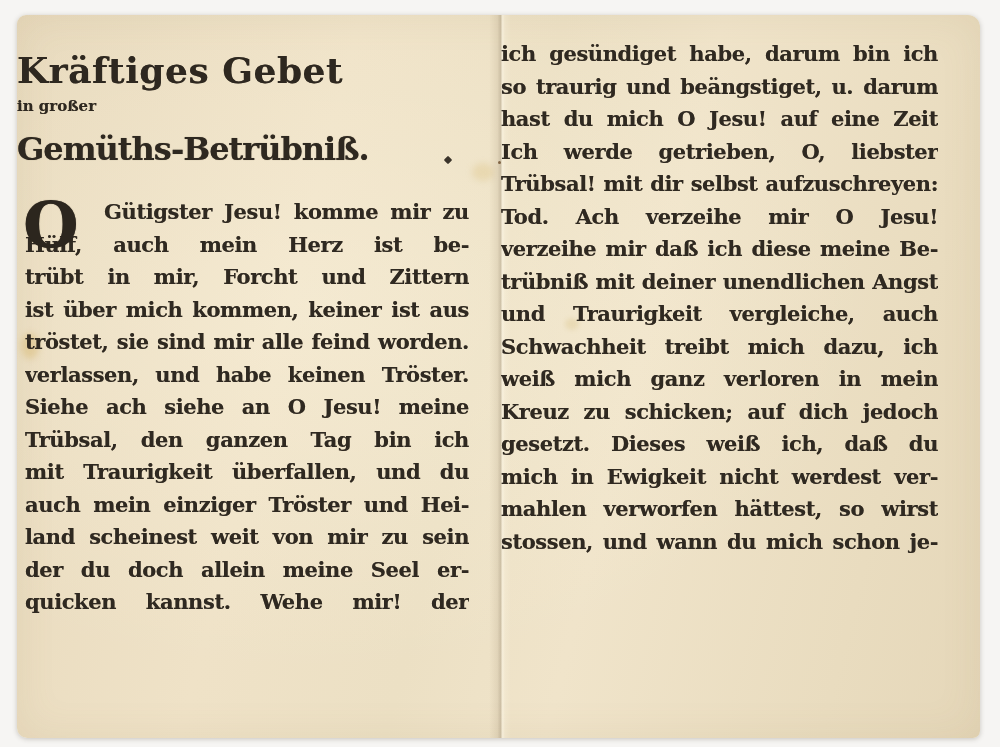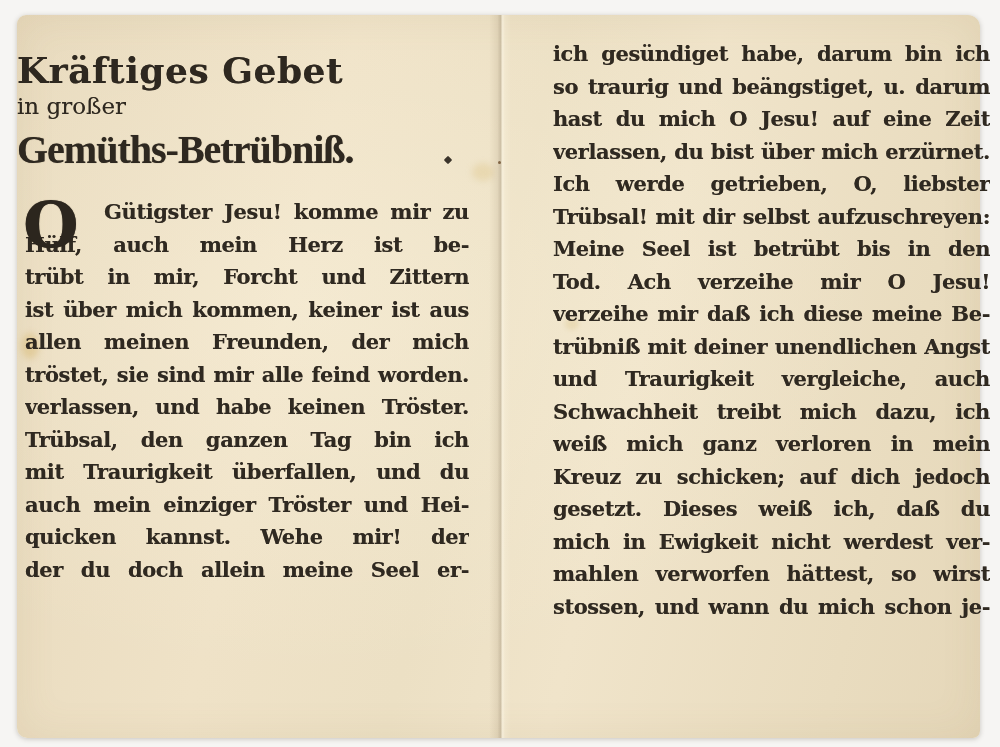--- a/index.html
+++ b/index.html
@@ -73,32 +73,31 @@
     color: #2e2820;
   }
   .title-line-1 {
     font-size: 36px;
     font-weight: bold;
     line-height: 44px;
     letter-spacing: 0.5px;
     text-shadow: 0 0 0.6px rgba(45,35,22,0.6);
   }
   .title-line-2 {
-    font-size: 23px;
-    font-weight: normal;
+    font-size: 15px;
+    font-weight: bold;
     line-height: 29px;
     text-shadow: 0 0 0.4px rgba(45,35,22,0.5);
   }
   .title-line-3 {
-    font-size: 40px;
+    font-size: 32px;
     font-weight: bold;
     line-height: 57px;
     letter-spacing: -1px;
     text-shadow: 0 0 0.7px rgba(45,35,22,0.65);
-    font-family: Liberation Serif, serif;
   }
   .body-left {
     position: absolute;
     left: 8px;
     top: 181px;
     width: 444px;
   }
   .drop-cap {
     position: absolute;
     left: -2px;
@@ -110,21 +109,21 @@
     text-shadow: 0 0 0.8px rgba(45,35,22,0.7);
   }
   .body-left .line:nth-of-type(1),
   .body-left .line:nth-of-type(2) {
     margin-left: 79px;
   }
 
   
   .body-right {
     position: absolute;
-    left: 536px;
+    left: 484px;
     top: 23px;
     width: 437px;
   }
 
   
   .stain-1 {
     position: absolute;
     left: 4px;
     top: 318px;
     width: 18px;
@@ -195,58 +194,57 @@
       <div class="drop-cap">O</div>
 
         <div class="line">Gütigster Jesu! komme mir zu</div>
 
         <div class="line">Hülf, auch mein Herz ist be-</div>
 
         <div class="line">trübt in mir, Forcht und Zittern</div>
 
         <div class="line">ist über mich kommen, keiner ist aus</div>
 
-        <div class="line">allen meinen Freunden, der mich</div>
 
         <div class="line">tröstet, sie sind mir alle feind worden.</div>
 
 
         <div class="line">verlassen, und habe keinen Tröster.</div>
 
+        <div class="line">Siehe ach siehe an O Jesu! meine</div>
 
         <div class="line">Trübsal, den ganzen Tag bin ich</div>
 
         <div class="line">mit Traurigkeit überfallen, und du</div>
 
         <div class="line">auch mein einziger Tröster und Hei-</div>
 
+        <div class="line">land scheinest weit von mir zu sein</div>
+
+        <div class="line">der du doch allein meine Seel er-</div>
 
         <div class="line">quicken kannst. Wehe mir! der</div>
-
-        <div class="line">der du doch allein meine Seel er-</div>
       </div>
   </div>
 
   <div class="fold"></div>
 
   <div class="body-right">
 
       <div class="line">ich gesündiget habe, darum bin ich</div>
 
       <div class="line">so traurig und beängstiget, u. darum</div>
 
       <div class="line">hast du mich O Jesu! auf eine Zeit</div>
 
-      <div class="line">verlassen, du bist über mich erzürnet.</div>
 
       <div class="line">Ich werde getrieben, O, liebster</div>
 
       <div class="line">Trübsal! mit dir selbst aufzuschreyen:</div>
 
-      <div class="line">Meine Seel ist betrübt bis in den</div>
 
       <div class="line">Tod. Ach verzeihe mir O Jesu!</div>
 
       <div class="line">verzeihe mir daß ich diese meine Be-</div>
 
       <div class="line">trübniß mit deiner unendlichen Angst</div>
 
       <div class="line">und Traurigkeit vergleiche, auch</div>
 
       <div class="line">Schwachheit treibt mich dazu, ich</div>

